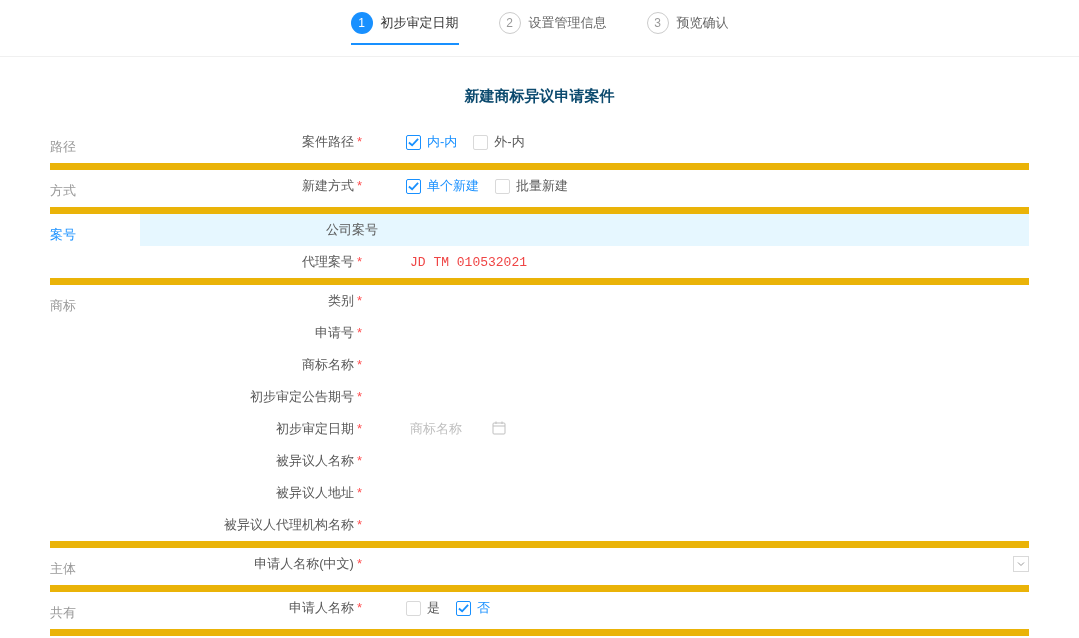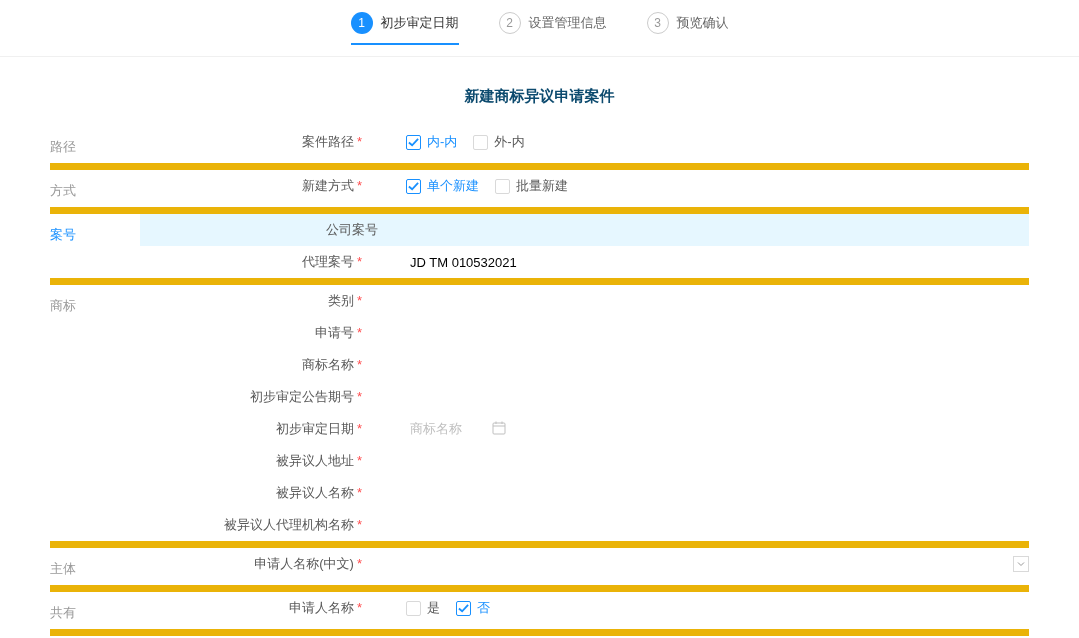--- a/index.html
+++ b/index.html
@@ -147,22 +147,23 @@
       width: 11px;
       height: 11px;
     }
     .checkbox-label {
       color: #595959;
     }
     .checkbox.checked .checkbox-label {
       color: #1890ff;
     }
     .text-value {
-      color: #000000;
+      color: #ef4444;
       padding-left: 4px;
+      font-family: Liberation Mono, monospace;
     }
     .date-input {
       display: inline-flex;
       align-items: center;
       gap: 30px;
       color: #bfbfbf;
       padding-left: 4px;
     }
     .calendar-icon svg {
       width: 14px;
@@ -298,25 +299,25 @@
                   <rect x="1" y="2" width="12" height="11" rx="1" fill="none" stroke="#bfbfbf" stroke-width="1"></rect>
                   <line x1="1" y1="5" x2="13" y2="5" stroke="#bfbfbf" stroke-width="1"></line>
                   <line x1="4" y1="0.5" x2="4" y2="3" stroke="#bfbfbf" stroke-width="1"></line>
                   <line x1="10" y1="0.5" x2="10" y2="3" stroke="#bfbfbf" stroke-width="1"></line>
                 </svg>
             </span>
           </span>
         </div>
       </div>
       <div class="field-row">
+        <div class="field-label"><span>被异议人名称</span><span class="req">*</span></div>
+        <div class="field-control"></div>
+      </div>
+      <div class="field-row">
         <div class="field-label"><span>被异议人地址</span><span class="req">*</span></div>
-        <div class="field-control"></div>
-      </div>
-      <div class="field-row">
-        <div class="field-label"><span>被异议人名称</span><span class="req">*</span></div>
         <div class="field-control"></div>
       </div>
       <div class="field-row">
         <div class="field-label"><span>被异议人代理机构名称</span><span class="req">*</span></div>
         <div class="field-control"></div>
       </div>
     </div>
   </div>
 
   <div class="section-row">

